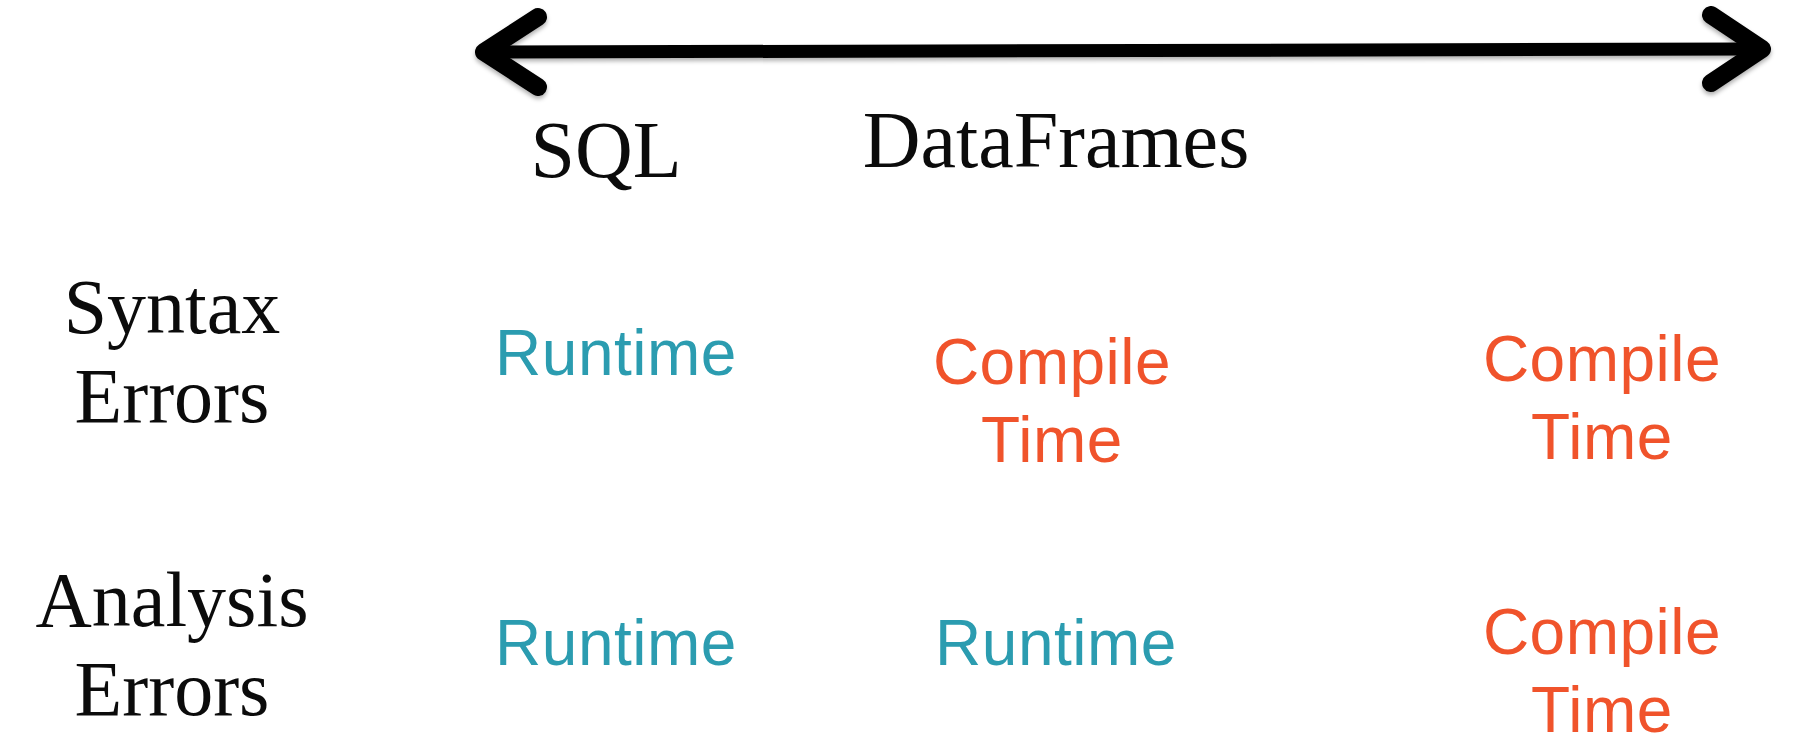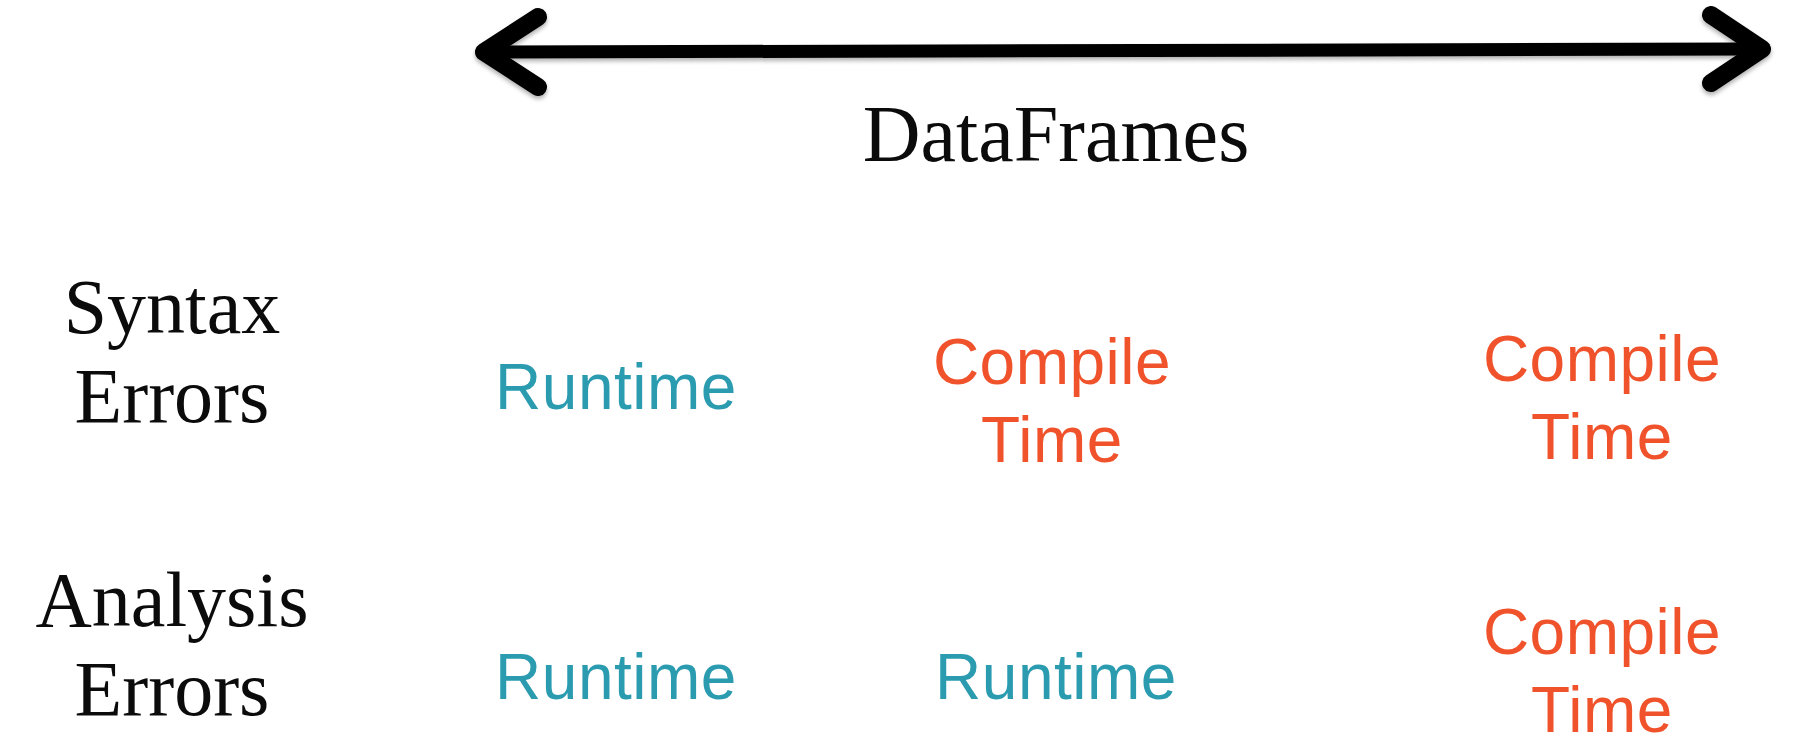--- a/index.html
+++ b/index.html
@@ -40,35 +40,36 @@
   .rowlabel {
     font-size: 78px;
     line-height: 1.14;
   }
   .cell {
     font-size: 64px;
     line-height: 1.22;
     font-weight: 400;
     letter-spacing: 0.5px;
   }
-  .cell--runtime { color: var(--runtime, #2b9cb0); margin-top: 34px; }
+  .cell--runtime { color: var(--runtime, #2b9cb0); }
   .cell--compile { color: var(--compile, #f0532b); margin-top: 36px; }
 </style>
 </head>
 <body>
 
 <div class="slide">
 
   <svg class="arrow-svg" viewBox="0 0 1804 120" aria-hidden="true">
     <line class="stroke" x1="498" y1="52" x2="1748" y2="49" stroke-width="13"></line>
     <polyline class="stroke" points="538,17 484,52 538,87" stroke-width="18"></polyline>
     <polyline class="stroke" points="1711,15 1762,49 1711,83" stroke-width="18"></polyline>
   </svg>
 
-  <div class="txt serif hdr" style="left:1056px; top:134px;">DataFrames</div>
+  <div class="txt serif hdr" style="left:606px; top:150px;">SQL</div>
+  <div class="txt serif hdr" style="left:1056px; top:140px;">DataFrames</div>
 
   <div class="txt serif rowlabel" style="left:172px; top:352px;">Syntax
 Errors</div>
   <div class="txt cell cell--runtime" style="left:616px; top:353px;">Runtime</div>
   <div class="txt cell cell--compile" style="left:1052px; top:365px;">Compile
 Time</div>
   <div class="txt cell cell--compile" style="left:1602px; top:362px;">Compile
 Time</div>
 
   <div class="txt serif rowlabel" style="left:172px; top:645px;">Analysis

